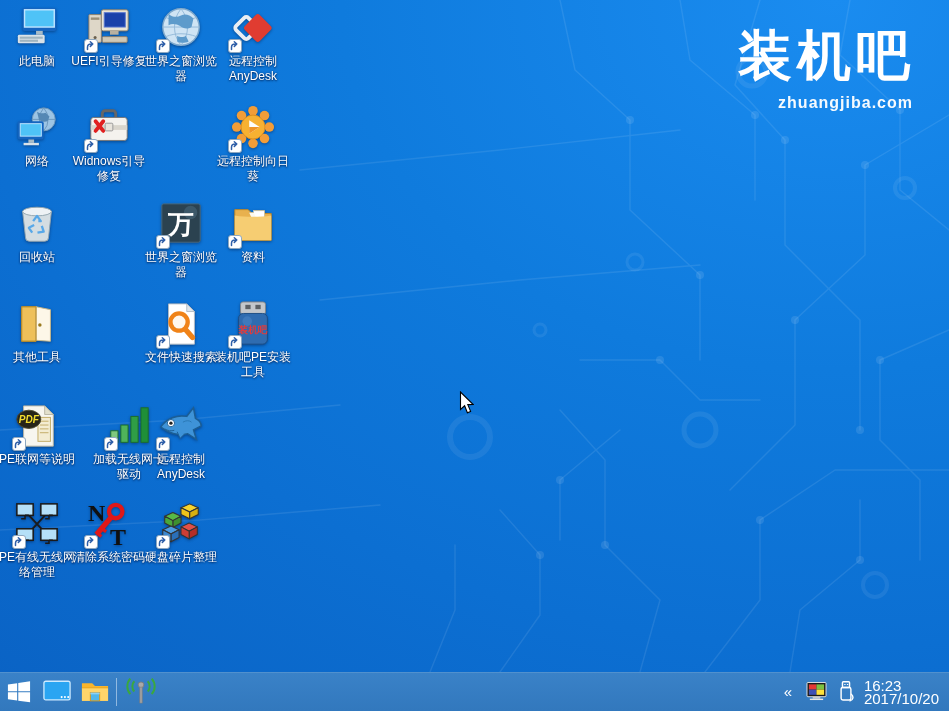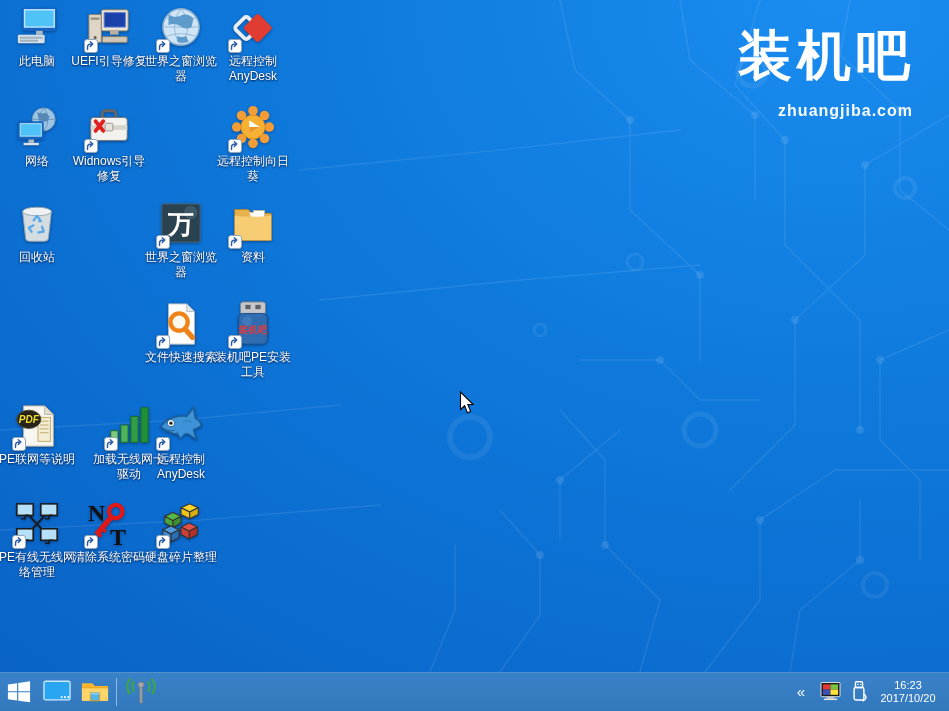--- a/index.html
+++ b/index.html
@@ -9,21 +9,21 @@
   #screen { position:relative; width:949px; height:711px; overflow:hidden;
     background: radial-gradient(130% 130% at 88% 0%, #1a8cf0 0%, #0f7bdd 40%, #0c6fd2 70%, #0a63c5 100%); }
 
   
   #wallpaper-pattern { position:absolute; left:0; top:0; width:949px; height:672px; pointer-events:none; }
 
   
   .logo { position:absolute; top:26px; right:34px; text-align:right; color:#fff; }
   .logo-title { font-size:54px; font-weight:bold; letter-spacing:5px; line-height:58px;
     font-family:"Liberation Sans","DejaVu Sans",sans-serif; }
-  .logo-sub { font-size:16px; font-weight:bold; letter-spacing:1px; margin-top:18px; padding-right:2px; opacity:.96; }
+  .logo-sub { font-size:16px; font-weight:bold; letter-spacing:1px; margin-top:10px; padding-right:2px; opacity:.96; }
 
   
   #icon-grid { position:absolute; left:0; top:0; width:300px; height:620px; }
   .dicon { position:absolute; width:72px; text-align:center; cursor:default; }
   .dicon .art { position:relative; width:46px; height:46px; margin:0 auto;
     filter:drop-shadow(0 1px 1.5px rgba(0,20,60,.45)); }
   .dicon .art svg { width:46px; height:46px; display:block; }
   .dicon .sc { position:absolute; left:-2px; bottom:-2px; width:14px; height:14px; }
   .dicon .sc svg { width:14px; height:14px; display:block; }
   .dicon .lbl { margin:3px -5px 0; font-size:12px; line-height:15px; color:#fff;
@@ -35,21 +35,21 @@
   
   #taskbar { position:absolute; left:0; bottom:0; width:949px; height:39px;
     background:linear-gradient(#3a82c8, #3278bd); display:flex; align-items:center;
     box-shadow:inset 0 1px 0 rgba(255,255,255,.12); }
   .tb-btn { width:38px; height:39px; display:flex; align-items:center; justify-content:center; cursor:pointer; }
   .tb-btn svg { display:block; }
   .tb-sep { width:1px; height:28px; background:rgba(220,235,250,.55); margin:0 5px 0 2px; }
   .tb-right { margin-left:auto; display:flex; align-items:center; gap:7px; padding-right:10px; }
   .tray-btn { display:flex; align-items:center; justify-content:center; width:22px; height:30px; cursor:pointer; }
   .tray-expand { color:#fff; font-size:15px; line-height:30px; }
-  .clock { color:#fff; font-size:11px; line-height:13px; text-align:center; cursor:default; min-width:62px; }
+  .clock { color:#fff; font-size:15px; line-height:13px; text-align:left; cursor:default; min-width:62px; }
 </style>
 </head>
 <body>
 
 <div id="screen">
 
   <svg id="wallpaper-pattern" viewBox="0 0 949 672">
     <g stroke="#ffffff" stroke-width="1.4" fill="none" opacity="0.085" stroke-linejoin="round" stroke-linecap="round">
       <path d="M560 0 L575 70 L630 120 L630 210 L700 275 L700 360"></path>
       <path d="M760 0 L735 85 L785 140 L785 245 L860 320 L860 430"></path>
@@ -269,20 +269,31 @@
           </svg>
           <span class="sc">
             <svg viewBox="0 0 14 14">
               <rect x="0.5" y="0.5" width="13" height="13" rx="2.5" fill="#ffffff" stroke="#8fa8c0"></rect>
               <path d="M3.5 10.5V8.2c0-2 1.3-3.2 3.6-3.2h1.7 M8.8 5L6.3 2.7 M8.8 5L6.3 7.4" stroke="#2f5fa8" stroke-width="1.5" fill="none" stroke-linecap="round" stroke-linejoin="round"></path>
             </svg>
           </span>
         </div>
         <div class="lbl">资料</div>
       </div>
+      <div class="dicon" style="left: 1px; top: 301px;">
+        <div class="art">
+          <svg viewBox="0 0 48 48">
+            <path d="M8 6h15v36H8z" fill="#eec05a" stroke="#bb8e2c"></path>
+            <path d="M23 6l15 3v33l-15-1z" fill="#fdf7e8" stroke="#cbb988"></path>
+            <circle cx="27" cy="25" r="1.8" fill="#9a7a1e"></circle>
+            <path d="M8 6l15 0 0 36-15 0z" fill="none" stroke="#bb8e2c"></path>
+          </svg>
+        </div>
+        <div class="lbl">其他工具</div>
+      </div>
       <div class="dicon" style="left: 145px; top: 301px;">
         <div class="art">
           <svg viewBox="0 0 48 48">
             <path d="M11 3h19l8 8v34H11z" fill="#ffffff" stroke="#b4bcc4"></path>
             <path d="M30 3l8 8h-8z" fill="#dfe6ec" stroke="#b4bcc4"></path>
             <circle cx="22" cy="22" r="9" fill="#fff8ee" stroke="#f08318" stroke-width="4.5"></circle>
             <path d="M28.5 29.5l7.5 8.5" stroke="#f08318" stroke-width="5.5" stroke-linecap="round"></path>
           </svg>
           <span class="sc">
             <svg viewBox="0 0 14 14">

